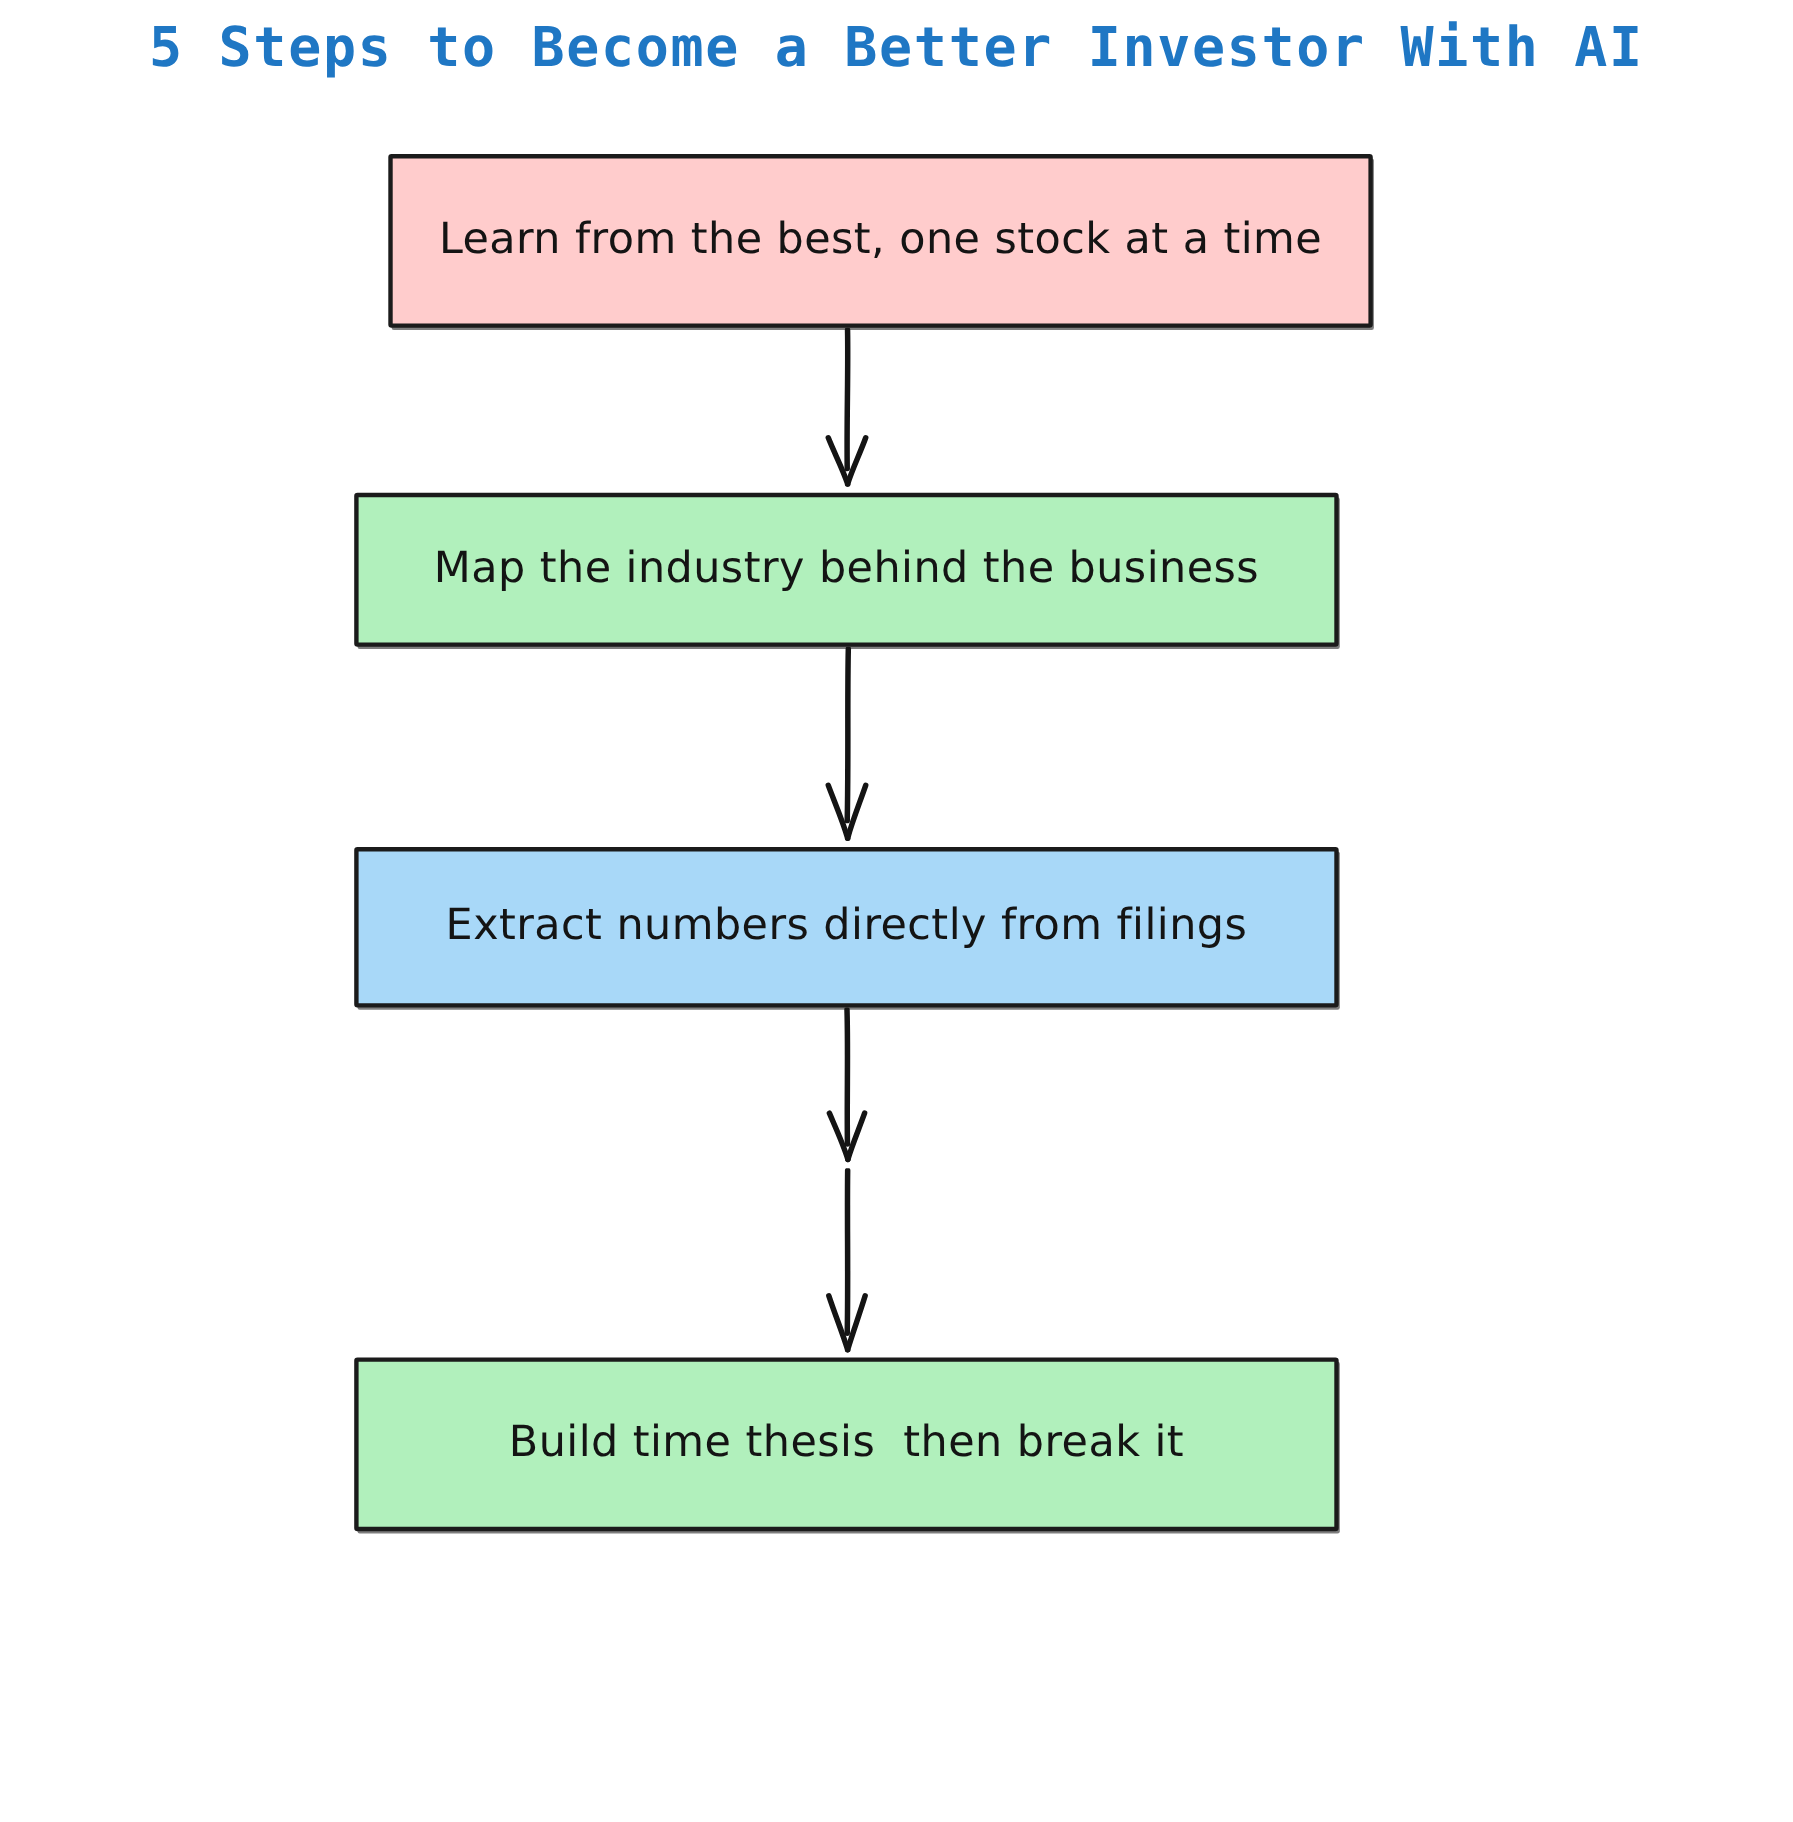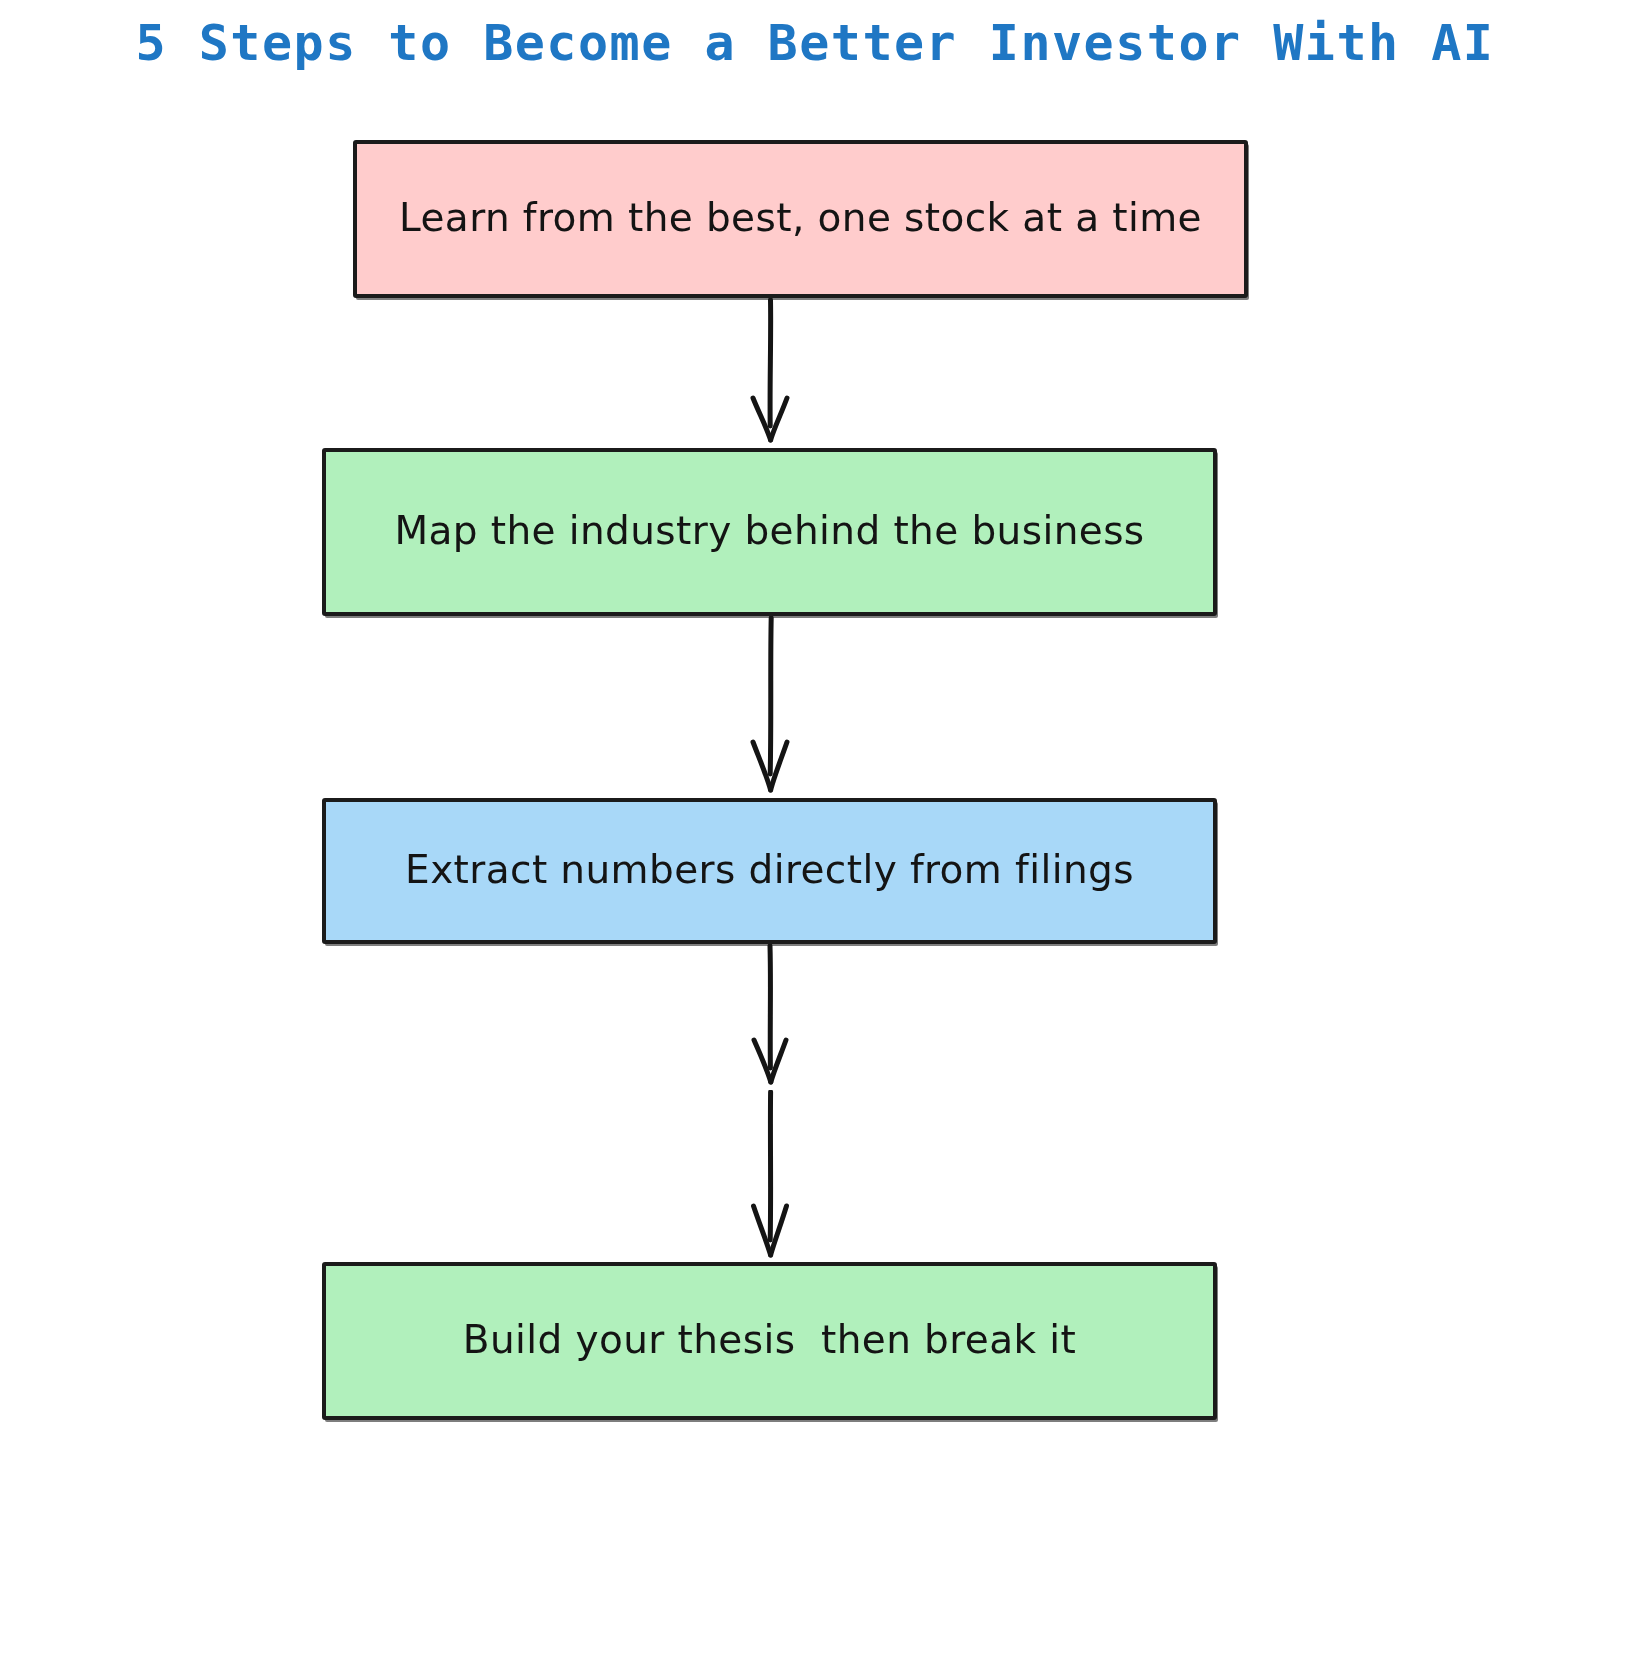--- a/index.html
+++ b/index.html
@@ -60,21 +60,21 @@
     letter-spacing: 0.4px;
     white-space: pre;
     box-shadow: 2px 3px 0 -1px rgba(20,20,20,0.55);
   }
   .node .node-label {
     display: block;
     transform: translateY(-2px);
   }
 
   .node.n1 { height: 158px; background: #FFCCCC; }
-  .node.n2 { height: 168px; background: #B1F0BC; }
+  .node.n2 { height: 140px; background: #B1F0BC; }
   .node.n3 { height: 146px; background: #A8D8F8; }
   .node.n4 { height: 152px; background: #FCE99A; }
   .node.n5 { height: 158px; background: #B1F0BC; }
 
   
   .connector {
     position: relative;
     width: 895px;
     display: block;
   }
@@ -135,17 +135,17 @@
 
     <div class="connector c4">
       <svg width="70" height="172" viewBox="0 0 70 172">
         <path d="M35.6 2 C35.0 46, 36.2 100, 35.2 150" stroke="#141414" stroke-width="5" fill="none" stroke-linecap="round"></path>
         <path d="M18.5 116 C24.5 134, 31 150, 35.6 165" stroke="#141414" stroke-width="5" fill="none" stroke-linecap="round"></path>
         <path d="M51.5 116 C46 134, 40 150, 35.6 165" stroke="#141414" stroke-width="5" fill="none" stroke-linecap="round"></path>
       </svg>
     </div>
 
     <div class="node n5" style="background: rgb(177, 240, 188); border-color: rgb(27, 27, 27);">
-      <span class="node-label">Build your thesis  then break it</span>
+      <span class="node-label">Build time thesis  then break it</span>
     </div>
 
   </div>
 </div>
 
 </body></html>

